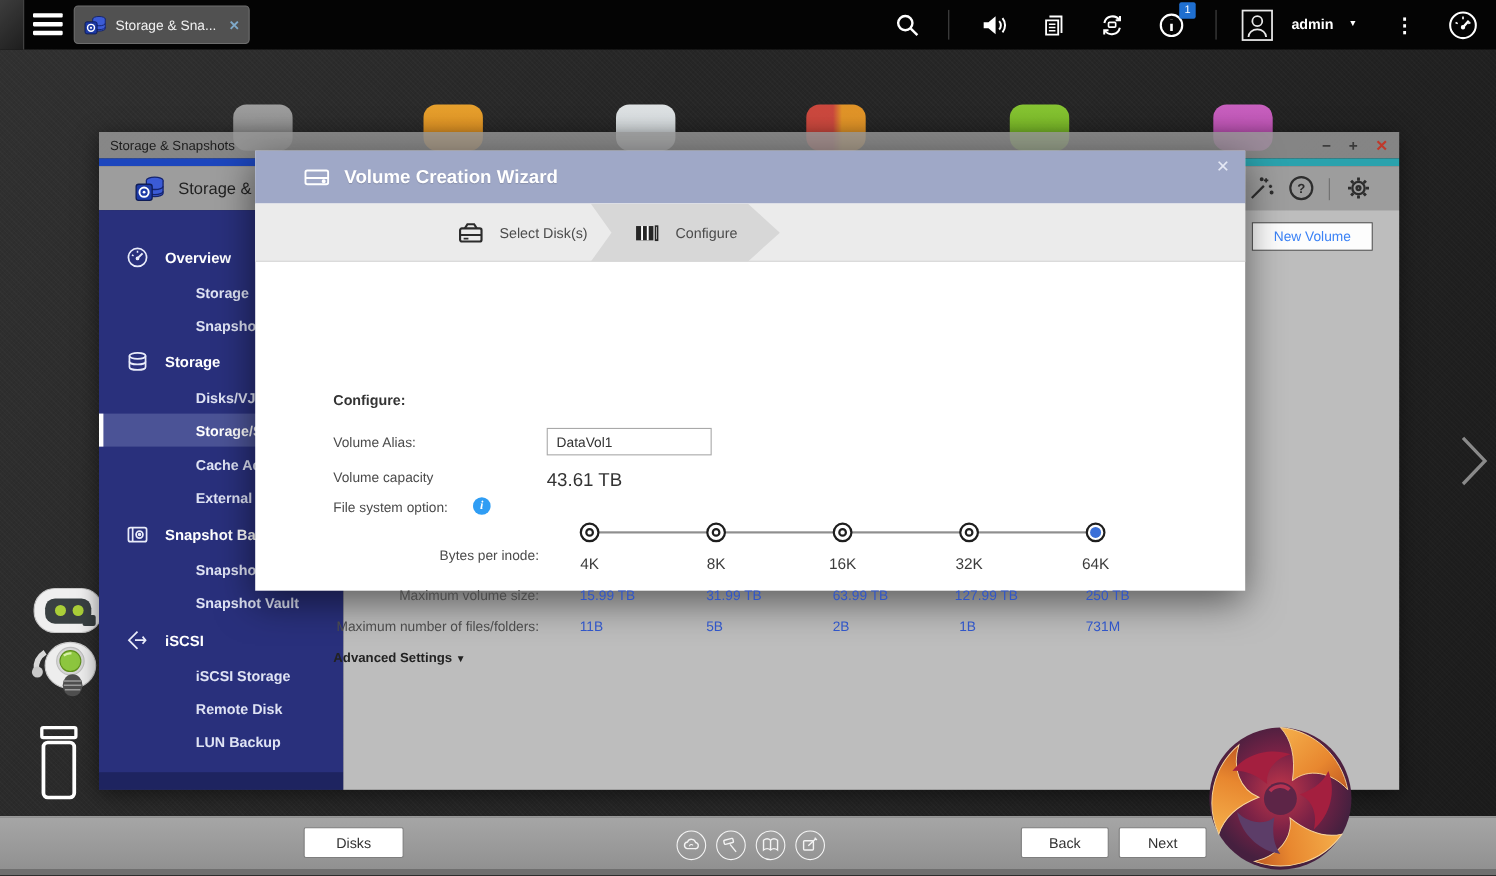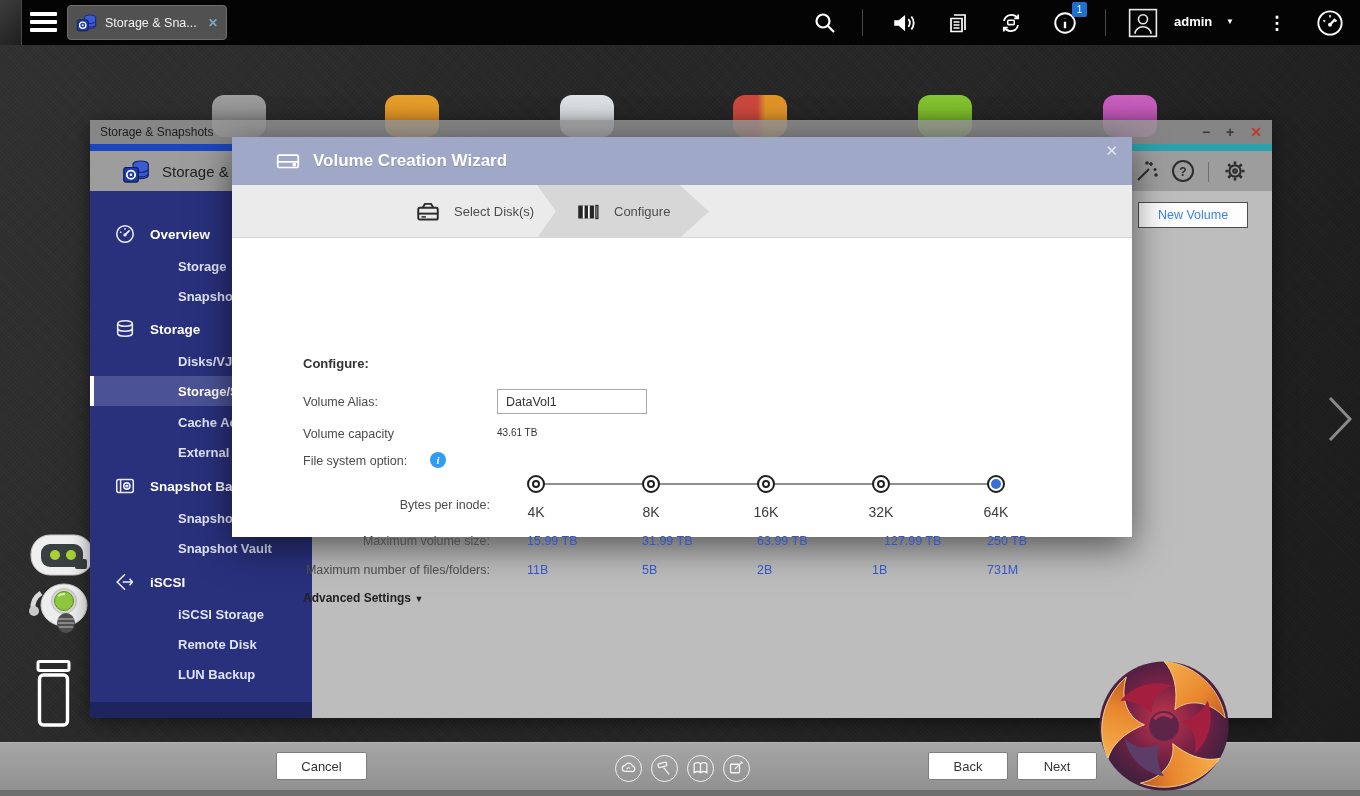--- a/index.html
+++ b/index.html
@@ -80,21 +80,21 @@
   .dlg-hd .ttl { color:#fff; font-size:17px; font-weight:bold; margin-left:12px; text-shadow:0 1px 1px rgba(0,0,0,.15);}
   .dlg-x { right:14px; top:5px; color:#e4e8f4; font-size:15px; cursor:pointer; position:absolute;}
   .steps { left:0; top:48px; width:100%; height:53px; background:#ebebeb; border-bottom:1px solid #d6d6d6;}
   .chev { left:305px; top:0; width:172px; height:53px; background:#d7d7d7;
     clip-path:polygon(0 0, 83% 0, 100% 50%, 83% 100%, 0 100%, 11% 50%);}
   .step { top:0; height:53px; display:flex; align-items:center; gap:13px;}
   .step .lb { font-size:13px; color:#4c4c4c; }
   .dlg-body { left:0; top:101px; width:100%; height:465px; }
   .flabel { position:absolute; font-size:12.5px; color:#4b4b4b; white-space:nowrap;}
   .rlabel { position:absolute; width:258px; text-align:right; font-size:12.5px; color:#4b4b4b; white-space:nowrap;}
-  .fvalue { position:absolute; font-size:10px; color:#333; }
+  .fvalue { position:absolute; font-size:17px; color:#333; }
   .vinput { position:absolute; left:265px; top:151px; width:150px; height:25px; border:1px solid #a9a9a9;
     font-size:12.5px; color:#333; padding:0 8px; font-family:"Liberation Sans",sans-serif;}
   .info-dot { position:absolute; left:198px; top:214px; width:16px; height:16px; background:#2f9df4;
     border-radius:50%; color:#fff; font-size:11px; font-weight:bold; text-align:center; line-height:16px;
     font-family:"Liberation Serif",serif; font-style:italic; cursor:pointer;}
   .sline { position:absolute; left:304px; top:245px; width:460px; height:2px; background:#8f8f8f;}
   .radio { position:absolute; top:237px; width:18px; height:18px; border:2px solid #1e1e1e; border-radius:50%;
     background:#fff; cursor:pointer;}
   .radio .in { position:absolute; left:50%; top:50%; transform:translate(-50%,-50%);
     width:8px; height:8px; border:2px solid #1e1e1e; border-radius:50%;}
@@ -358,36 +358,36 @@
       <div class="tick" style="left:264px;">4K</div>
       <div class="tick" style="left:379px;">8K</div>
       <div class="tick" style="left:494px;">16K</div>
       <div class="tick" style="left:609px;">32K</div>
       <div class="tick" style="left:724px;">64K</div>
 
       <div class="rlabel" style="top:296px;">Maximum volume size:</div>
       <div class="bval" style="left:295px; top:296px;">15.99 TB</div>
       <div class="bval" style="left:410px; top:296px;">31.99 TB</div>
       <div class="bval" style="left:525px; top:296px;">63.99 TB</div>
-      <div class="bval" style="left:652px; top:296px;">127.99 TB</div>
+      <div class="bval" style="left:636px; top:296px;">127.99 TB</div>
       <div class="bval" style="left:755px; top:296px;">250 TB</div>
 
       <div class="rlabel" style="top:325px;">Maximum number of files/folders:</div>
       <div class="bval" style="left:295px; top:325px;">11B</div>
       <div class="bval" style="left:410px; top:325px;">5B</div>
       <div class="bval" style="left:525px; top:325px;">2B</div>
       <div class="bval" style="left:640px; top:325px;">1B</div>
       <div class="bval" style="left:755px; top:325px;">731M</div>
 
       <div class="advanced">
         <span>Advanced Settings</span>
         <span class="c">▼</span>
       </div>
 
-      <div class="dbtn" style="left:44px; width:91px;">Cancel</div>
+      <div class="dbtn" style="left:44px; width:91px;">Disks</div>
       <div class="dbtn" style="left:696px; width:80px;">Back</div>
       <div class="dbtn" style="left:785px; width:80px;">Next</div>
     </div>
   </div>
 
   <div class="abs bottombar">
     <div class="abs bb-ic" style="left:615px;">
       <svg width="17" height="17" viewBox="0 0 20 20" stroke="#f4f4f4" fill="none" stroke-width="1.5">
         <path d="M5.5 13.5 a3.6 3.6 0 0 1 .4-7.1 A4.6 4.6 0 0 1 14.6 7 a3.2 3.2 0 0 1-.9 6.5 z"></path>
         <path d="M8 11 a2 2 0 0 1 3.7-1" stroke-width="1.2"></path>

